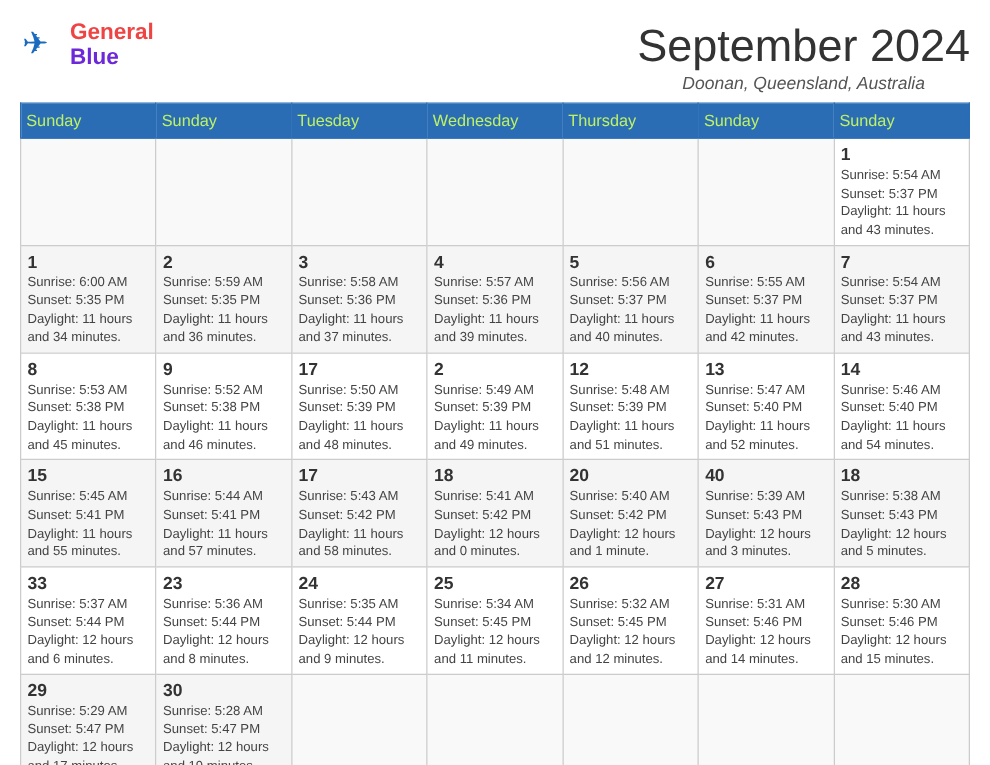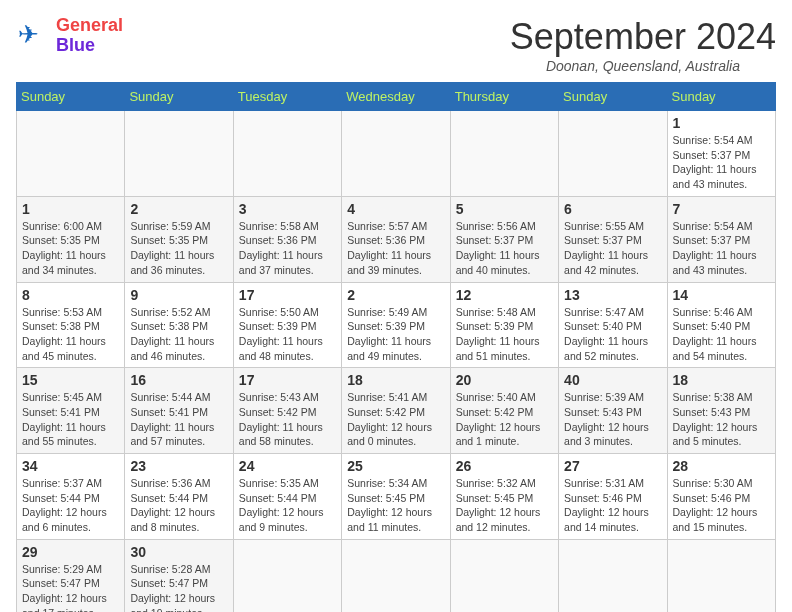--- a/index.html
+++ b/index.html
@@ -216,21 +216,21 @@
           <span class="day-num">40</span>
           <div class="day-info">Sunrise: 5:39 AM<br>Sunset: 5:43 PM<br>Daylight: 12 hours and 3 minutes.</div>
         </td>
         <td>
           <span class="day-num">18</span>
           <div class="day-info">Sunrise: 5:38 AM<br>Sunset: 5:43 PM<br>Daylight: 12 hours and 5 minutes.</div>
         </td>
       </tr>
       <tr>
         <td>
-          <span class="day-num">34</span>
+          <span class="day-num">33</span>
           <div class="day-info">Sunrise: 5:37 AM<br>Sunset: 5:44 PM<br>Daylight: 12 hours and 6 minutes.</div>
         </td>
         <td>
           <span class="day-num">23</span>
           <div class="day-info">Sunrise: 5:36 AM<br>Sunset: 5:44 PM<br>Daylight: 12 hours and 8 minutes.</div>
         </td>
         <td>
           <span class="day-num">24</span>
           <div class="day-info">Sunrise: 5:35 AM<br>Sunset: 5:44 PM<br>Daylight: 12 hours and 9 minutes.</div>
         </td>

